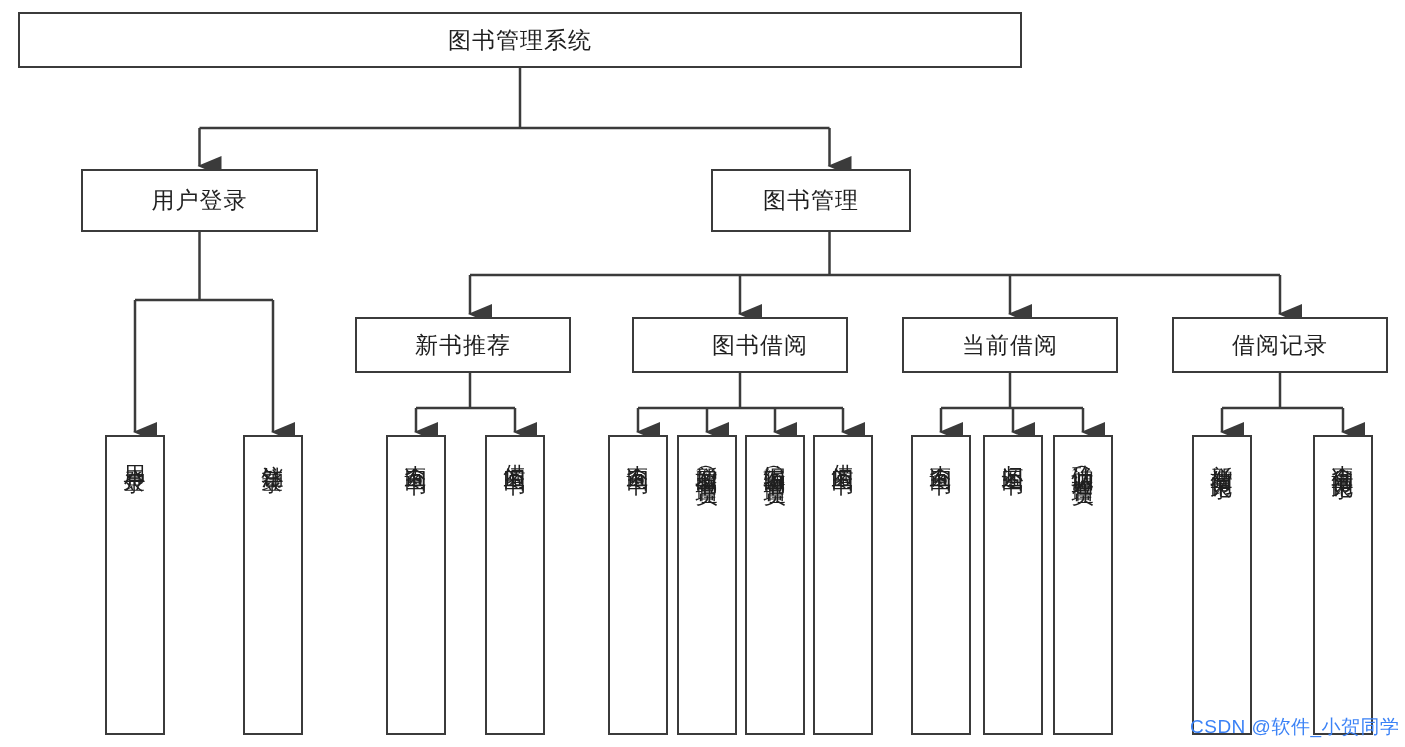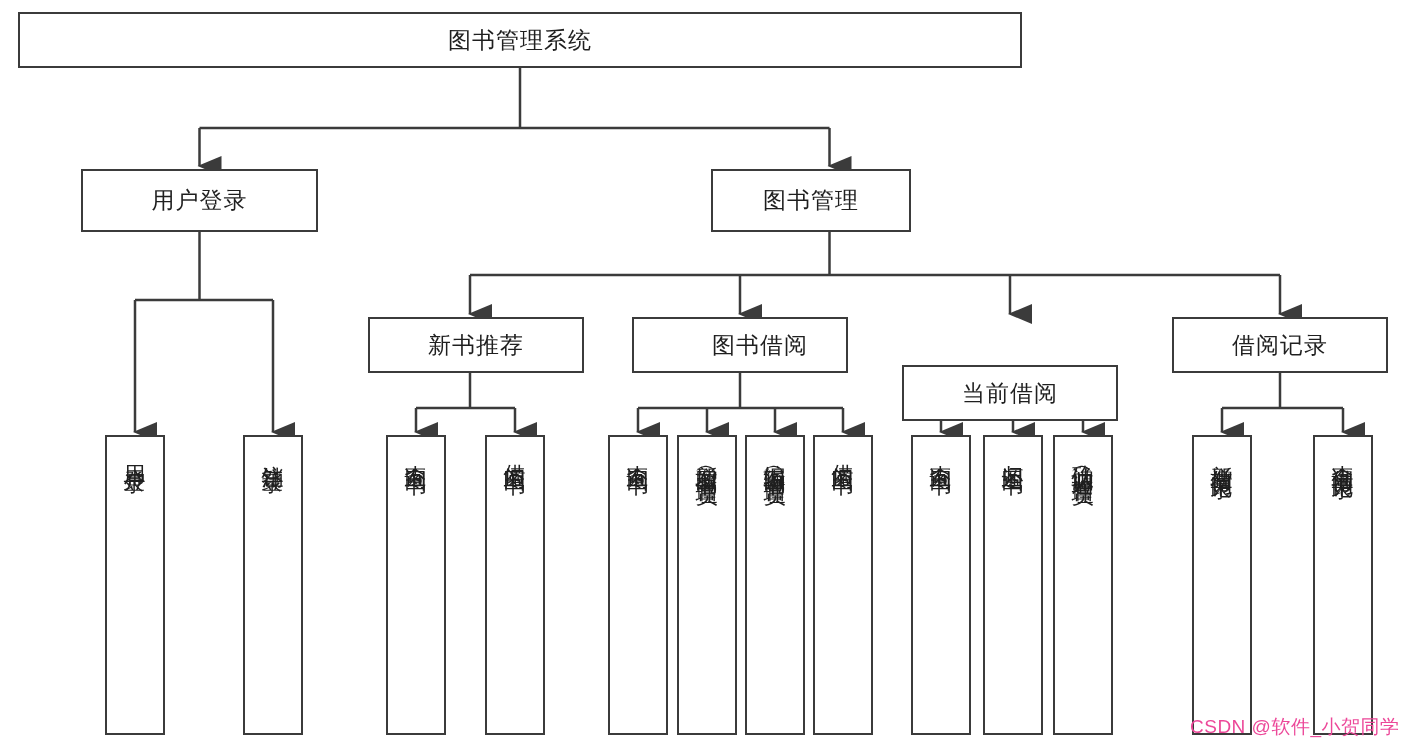--- a/index.html
+++ b/index.html
@@ -50,21 +50,21 @@
     font-size: 22px;
     line-height: 1.05;
     letter-spacing: 3px;
     white-space: nowrap;
   }
   .root-node {
     border-width: 2.5px;
   }
   .watermark {
     position: absolute;
-    color: #ec4899;
+    color: #3b82f6;
     font-size: 19px;
     white-space: nowrap;
     letter-spacing: 0.5px;
   }
 </style>
 </head>
 <body>
 
 <div id="canvas">
 
@@ -114,27 +114,27 @@
   <div id="nodes-layer">
       <div class="node horiz root-node" style="left: 18px; top: 12px; width: 1004px; height: 56px;">
         <span>图书管理系统</span>
       </div>
       <div class="node horiz" style="left: 81px; top: 169px; width: 237px; height: 63px;">
         <span>用户登录</span>
       </div>
       <div class="node horiz" style="left: 711px; top: 169px; width: 200px; height: 63px;">
         <span>图书管理</span>
       </div>
-      <div class="node horiz" style="left: 368px; top: 317px; width: 216px; height: 56px;">
+      <div class="node horiz" style="left: 355px; top: 317px; width: 216px; height: 56px;">
         <span>新书推荐</span>
       </div>
       <div class="node horiz" style="left: 632px; top: 317px; width: 216px; height: 56px; padding-left: 40px;">
         <span>图书借阅</span>
       </div>
-      <div class="node horiz" style="left: 902px; top: 317px; width: 216px; height: 56px; margin-top: 48px;">
+      <div class="node horiz" style="left: 902px; top: 317px; width: 216px; height: 56px;">
         <span>当前借阅</span>
       </div>
       <div class="node horiz" style="left: 1172px; top: 317px; width: 216px; height: 56px; align-items: center;">
         <span>借阅记录</span>
       </div>
       <div class="node vert" style="left: 105px; top: 435px; width: 60px; height: 300px;">
         <span class="vtext">用户登录</span>
       </div>
       <div class="node vert" style="left: 243px; top: 435px; width: 60px; height: 300px;">
         <span class="vtext">注销登录</span>

